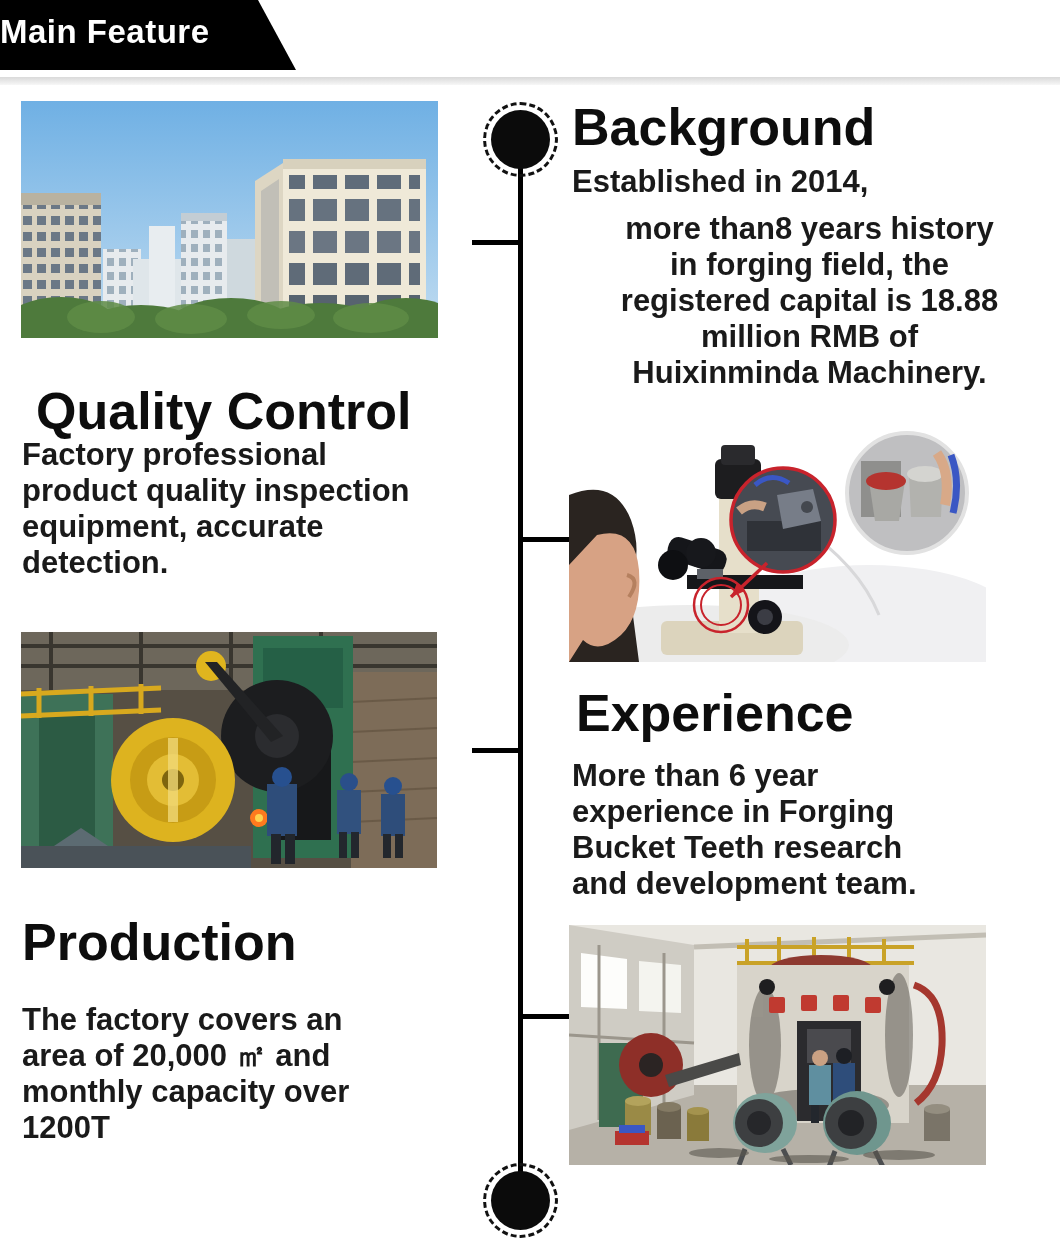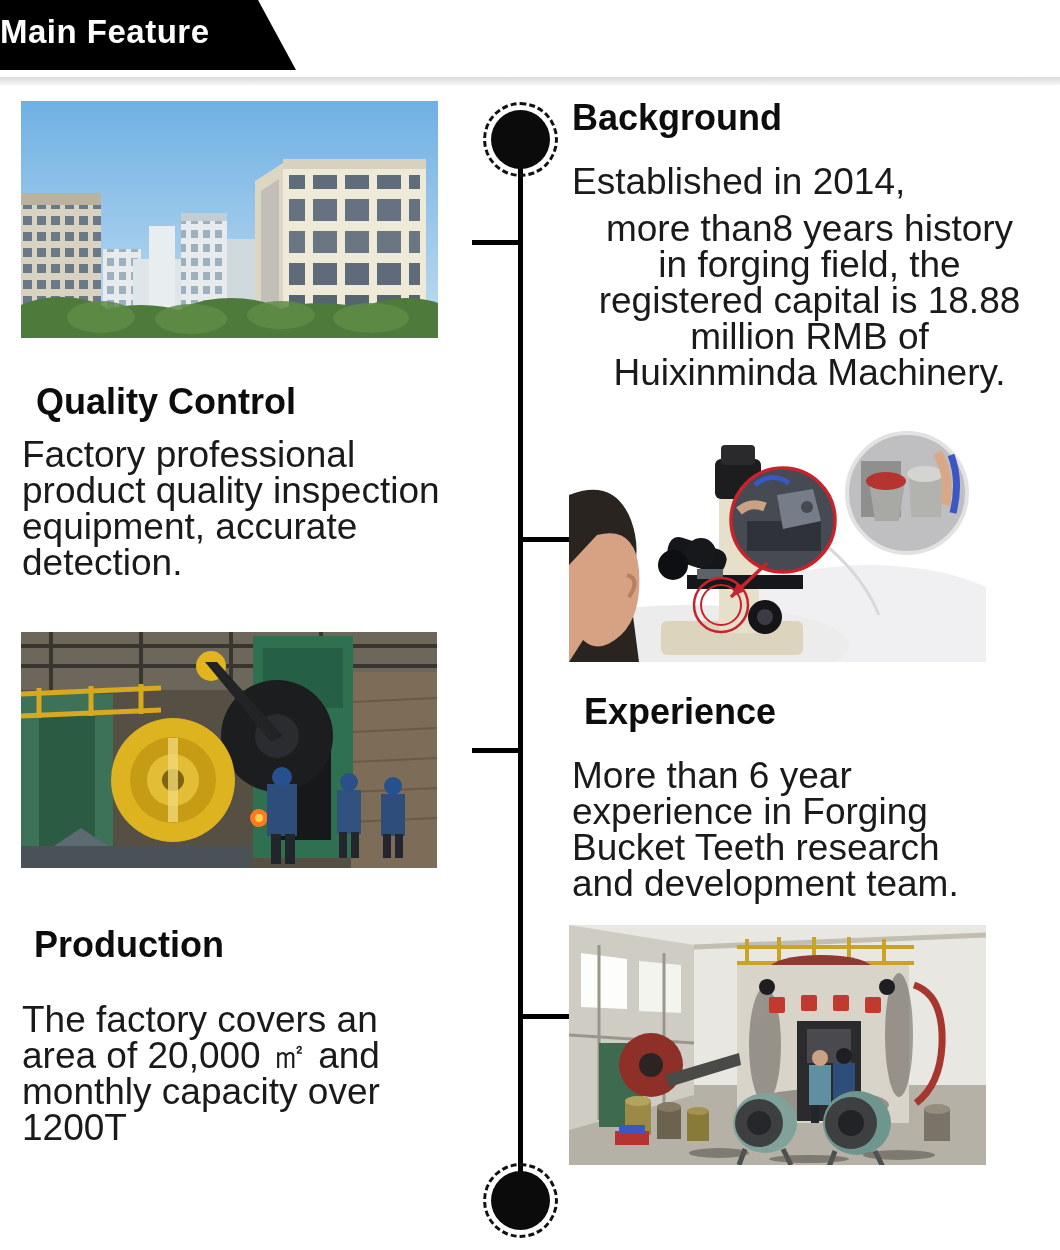--- a/index.html
+++ b/index.html
@@ -29,23 +29,23 @@
   
   .tl-line{left:518px;top:139px;width:5px;height:1062px;background:#000;}
   .tl-ring{
     width:75px;height:75px;border:3px dashed #111;border-radius:50%;
     box-sizing:border-box;background:transparent;
   }
   .tl-dot{width:59px;height:59px;border-radius:50%;background:#0b0b0b;}
   .connector{height:5px;background:#000;}
 
   
-  .heading{font-size:36px;font-weight:600;color:#0d0d0d;line-height:1.12;}
+  .heading{font-size:52px;font-weight:600;color:#0d0d0d;line-height:1.12;}
   .body-text{
-    font-size:37px;font-weight:400;color:#1a1a1a;line-height:36px;
+    font-size:31px;font-weight:700;color:#1a1a1a;line-height:36px;
     white-space:pre-line;
   }
   .photo{display:block;}
   .photo svg{display:block;}
 </style>
 </head>
 <body>
 
 <div class="abs banner">
   <span class="banner-label">Main Feature</span>
@@ -179,21 +179,21 @@
       <rect x="360" y="162" width="24" height="42" fill="#2e4d7a"></rect>
         <circle cx="372" cy="154" r="9" fill="#27508f"></circle>
       <rect x="362" y="202" width="8" height="24" fill="#23272d"></rect>
         <rect x="374" y="202" width="8" height="24" fill="#23272d"></rect>
     </g>
     <polygon points="0,236 60,196 120,236" fill="#5c6b72"></polygon>
     <rect x="0" y="214" width="230" height="22" fill="#4a5258"></rect>
   </svg>
 </div>
 
-<h2 class="abs heading" style="left:22px;top:913px;margin:12px;">Production</h2>
+<h2 class="abs heading" style="left:22px;top:913px;margin:0;">Production</h2>
 <div class="abs body-text" style="left:22px;top:1002px;width:485px;">The factory covers an
 area of 20,000 ㎡ and
 monthly capacity over
 1200T</div>
 
 <h2 class="abs heading" style="left:572px;top:98px;margin:0;">Background</h2>
 <div class="abs body-text" style="left:572px;top:164px;width:475px;">Established in 2014,</div>
 <div class="abs body-text" style="left:572px;top:211px;width:475px;text-align:center;">more than8 years history
 in forging field, the
 registered capital is 18.88
@@ -240,21 +240,21 @@
       <polygon points="300,56 336,56 330,96 306,96" fill="#a8a8a4"></polygon>
       <ellipse cx="317" cy="56" rx="20" ry="9" fill="#b5342f"></ellipse>
       <polygon points="340,50 374,46 372,92 342,92" fill="#b2b2ae"></polygon>
       <ellipse cx="356" cy="49" rx="18" ry="8" fill="#d4d4d0"></ellipse>
       <path d="M368,28 q14,20 8,52" fill="none" stroke="#d8a988" stroke-width="10"></path>
       <path d="M382,30 q10,26 2,58" fill="none" stroke="#3a57c4" stroke-width="7"></path>
     </g>
   </svg>
 </div>
 
-<h2 class="abs heading" style="left:572px;top:680px;margin:12px;">Experience</h2>
+<h2 class="abs heading" style="left:572px;top:680px;margin:4px;">Experience</h2>
 <div class="abs body-text" style="left:572px;top:758px;width:475px;">More than 6 year
 experience in Forging
 Bucket Teeth research
 and development team.</div>
 
 <div class="abs photo" style="left:569px;top:925px;">
   <svg width="417" height="240" viewBox="0 0 417 240">
     <rect width="417" height="240" fill="#e9e7e1"></rect>
     <rect x="0" y="160" width="417" height="80" fill="#b6b1a7"></rect>
     <polygon points="0,0 125,20 125,170 0,205" fill="#cfccc4"></polygon>

